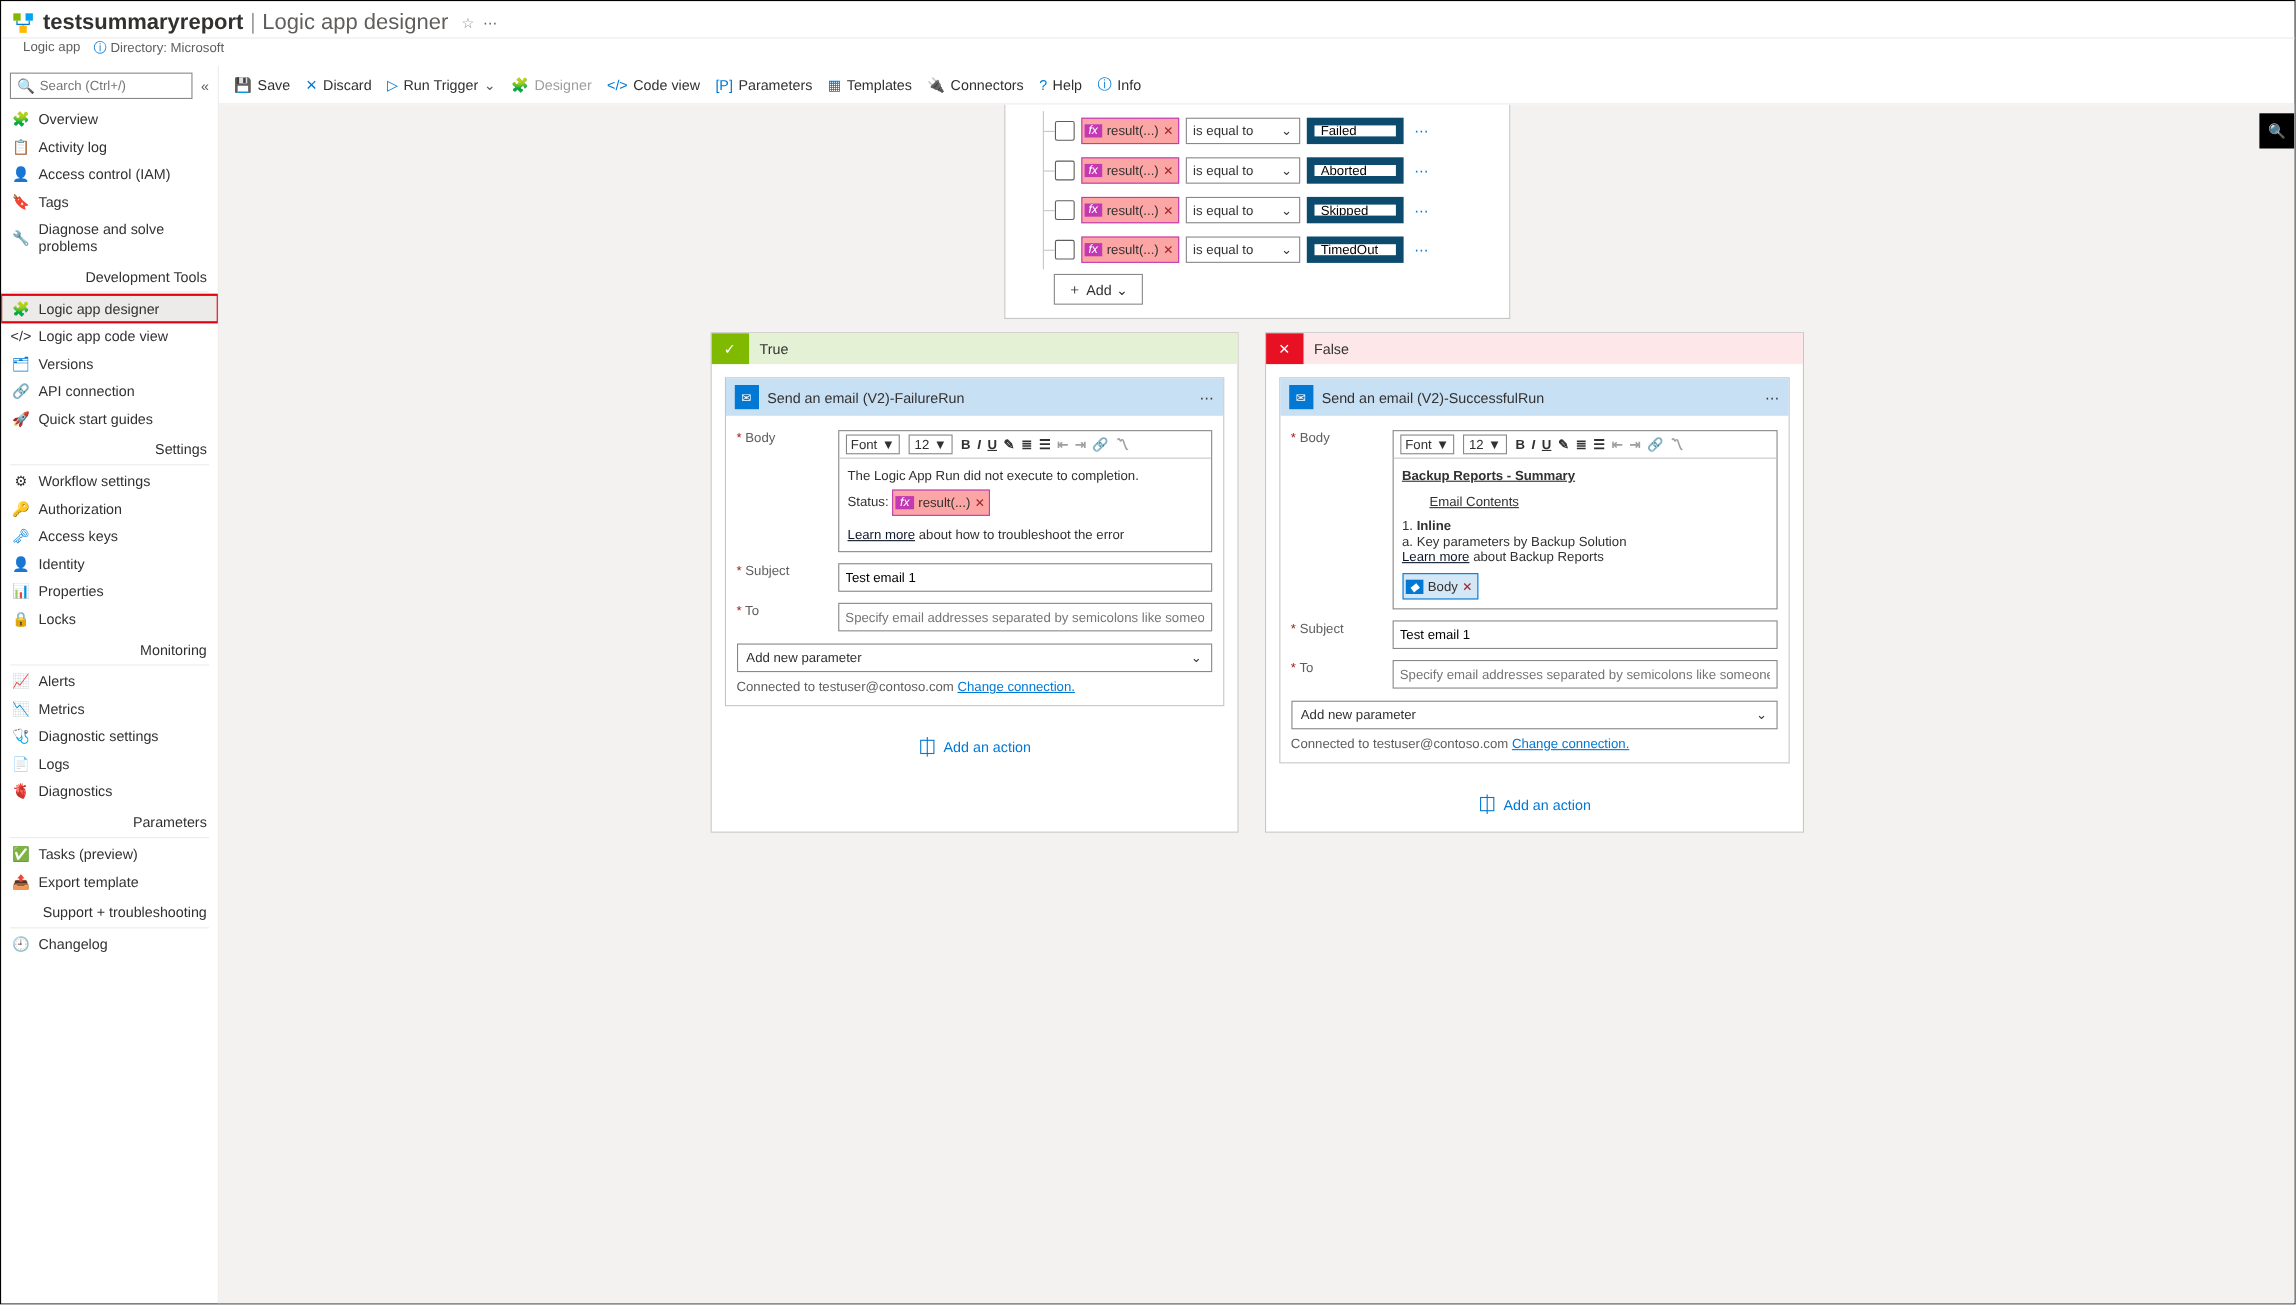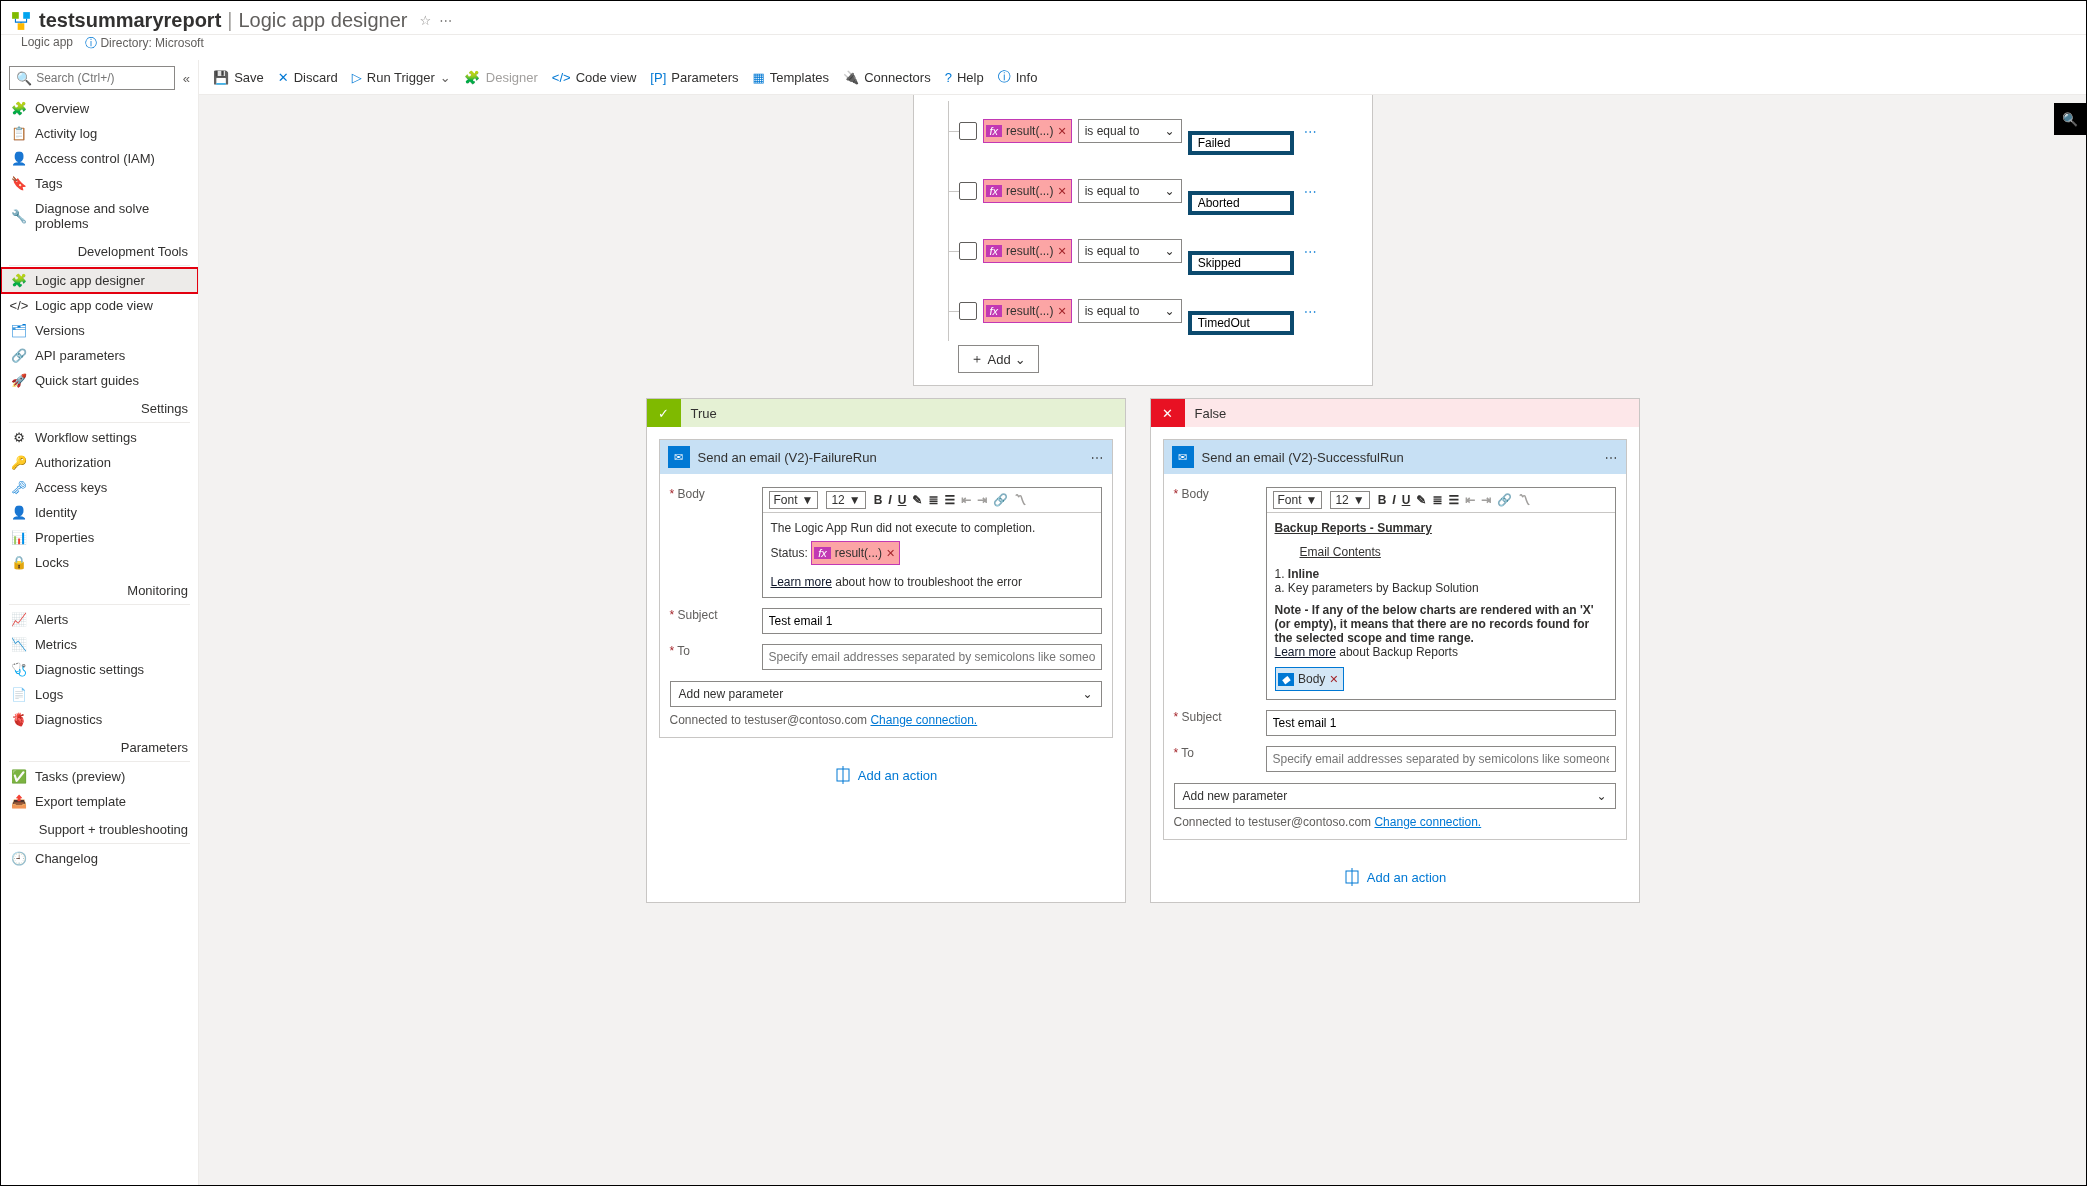--- a/index.html
+++ b/index.html
@@ -48,21 +48,21 @@
 .cond-row { display: flex; align-items: center; gap: 6px; padding: 6px 0; position: relative; }
 .cond-row::before { content:""; position:absolute; left:-10px; top:50%; width:10px; height:1px; background:#c8c6c4; }
 .checkbox { width: 18px; height: 18px; border: 1px solid #605e5c; border-radius: 2px; cursor: pointer; }
 .token { display: inline-flex; align-items: center; background: #fca5a5; border: 1px solid #c239b3; font-size: 12px; padding: 2px 4px 2px 2px; gap: 4px; height: 24px; }
 .token.blue { background: #d4e7f6; border-color: #0078d4; }
 .token-fx { background: #c239b3; color:#fff; padding: 0 4px; font-style: italic; font-size: 11px; }
 .token.blue .token-fx { background:#0078d4; }
 .token-close { color: #a4262c; cursor: pointer; font-size: 11px; }
 .sel { border: 1px solid #8a8886; height: 24px; display: flex; align-items: center; justify-content: space-between; padding: 0 6px; font-size: 12px; background: #fff; cursor: pointer; }
 .sel.op { width: 104px; }
-.txt-in { border: 4px solid #0c4a6e; height: 24px; padding: 0 6px; font-size: 12px; width: 106px; margin-top: 24px; }
+.txt-in { border: 7px solid #0c4a6e; height: 24px; padding: 0 6px; font-size: 12px; width: 88px; }
 .row-dots { color: #0078d4; cursor: pointer; padding: 0 4px; }
 .add-btn { display: inline-flex; align-items: center; justify-content: center; gap: 4px; border: 1px solid #8a8886; height: 28px; padding: 0 12px; font-size: 13px; cursor: pointer; margin-top: 4px; }
 
 
 .branches { display: flex; gap: 24px; justify-content: center; margin-top: 12px; padding: 0 20px 40px; }
 .branch { width: 480px; border: 1px solid #c8c6c4; background: #fff; }
 .branch.false { width: 490px; }
 .branch-head { display: flex; align-items: center; gap: 10px; padding: 0; font-size: 13px; }
 .branch-head.true .chip { width: 34px; height: 28px; background: #7fba00; display: flex; align-items: center; justify-content: center; color: #fff; }
 .branch-head.true { background: #e5f1d4; }
@@ -161,21 +161,21 @@
       <div class="nav-item">
           <span class="ic">&lt;/&gt;</span>
           <span>Logic app code view</span>
         </div>
       <div class="nav-item">
           <span class="ic" style="color:#0078d4;">🗂</span>
           <span>Versions</span>
         </div>
       <div class="nav-item">
           <span class="ic" style="color:#7fba00;">🔗</span>
-          <span>API parameters</span>
+          <span>API connection</span>
         </div>
       <div class="nav-item">
           <span class="ic" style="color:#0078d4;">🚀</span>
           <span>Quick start guides</span>
         </div>
 
       <div class="nav-section">Settings</div>
       <hr class="nav-hr">
       <div class="nav-item">
           <span class="ic">⚙</span>
@@ -483,21 +483,20 @@
                             <span class="rte-ic mut">⇥</span>
                             <span class="rte-ic">🔗</span>
                             <span class="rte-ic mut">〽</span>
                           </span>
                         </div>
                         <div class="rte-content">
                           <div style="font-weight:bold;text-decoration:underline;">Backup Reports - Summary</div>
                           <div style="font-weight:normal;text-decoration:underline;margin-top:10px;margin-left:25px;">Email Contents</div>
                           <div style="margin-top:8px;"><span>1. </span><b>Inline</b></div>
                           <div>a. Key parameters by Backup Solution</div>
-                          <div style="margin-top:8px;font-weight:bold;">Note - If any of the below charts are rendered with an 'X' (or empty), it means that there are no records found for the selected scope and time range.</div>
                           <div><a href="#">Learn more</a><span> about Backup Reports</span></div>
                           <div style="margin-top:8px;">
                             <span class="token blue">
                                 <span class="token-fx">◆</span>
                                 <span>Body</span>
                                 <span class="token-close">✕</span>
                               </span>
                           </div>
                         </div>
                       </div>

